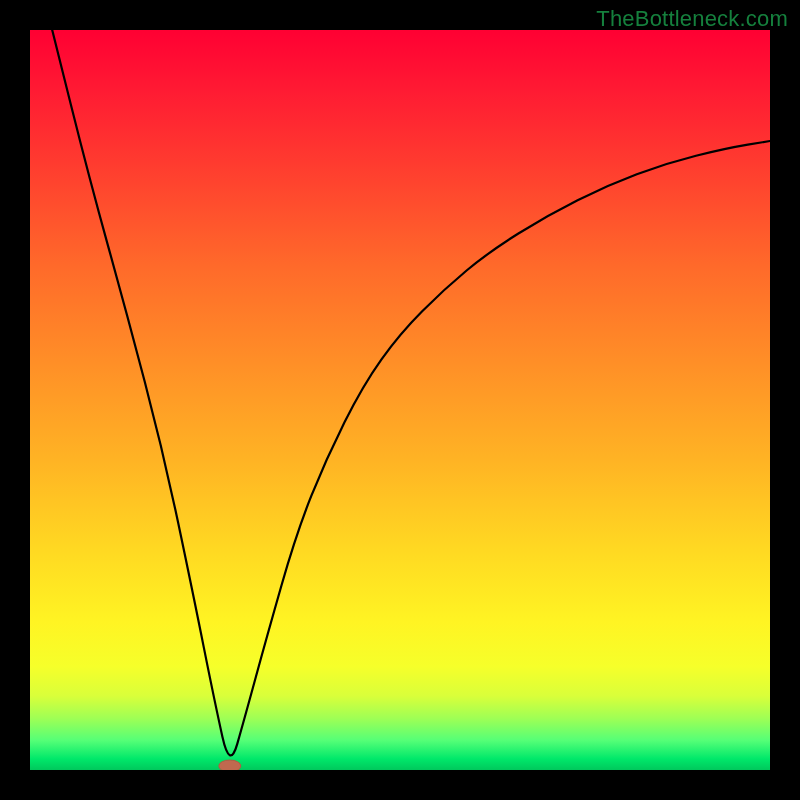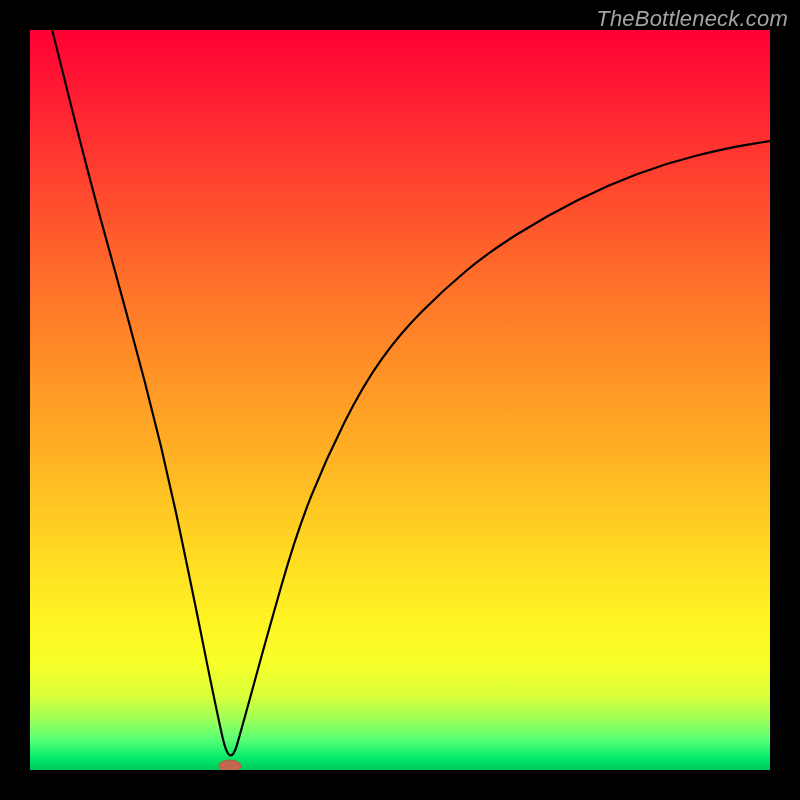--- a/index.html
+++ b/index.html
@@ -50,25 +50,24 @@
       #9fff55 93%,
       #55ff77 96%,
       #00e86a 98.5%,
       #00c85c 100%
     );
   }
   .watermark {
     position: absolute;
     top: 6px;
     right: 12px;
-    color: #a3a3a3;
+    color: #15803d;
     font-size: 22px;
     letter-spacing: 0.2px;
     user-select: none;
-    font-style: italic;
   }
   svg.curve {
     position: absolute;
     inset: 0;
     width: 100%;
     height: 100%;
   }
   .curve path {
     fill: none;
     stroke: #000;

